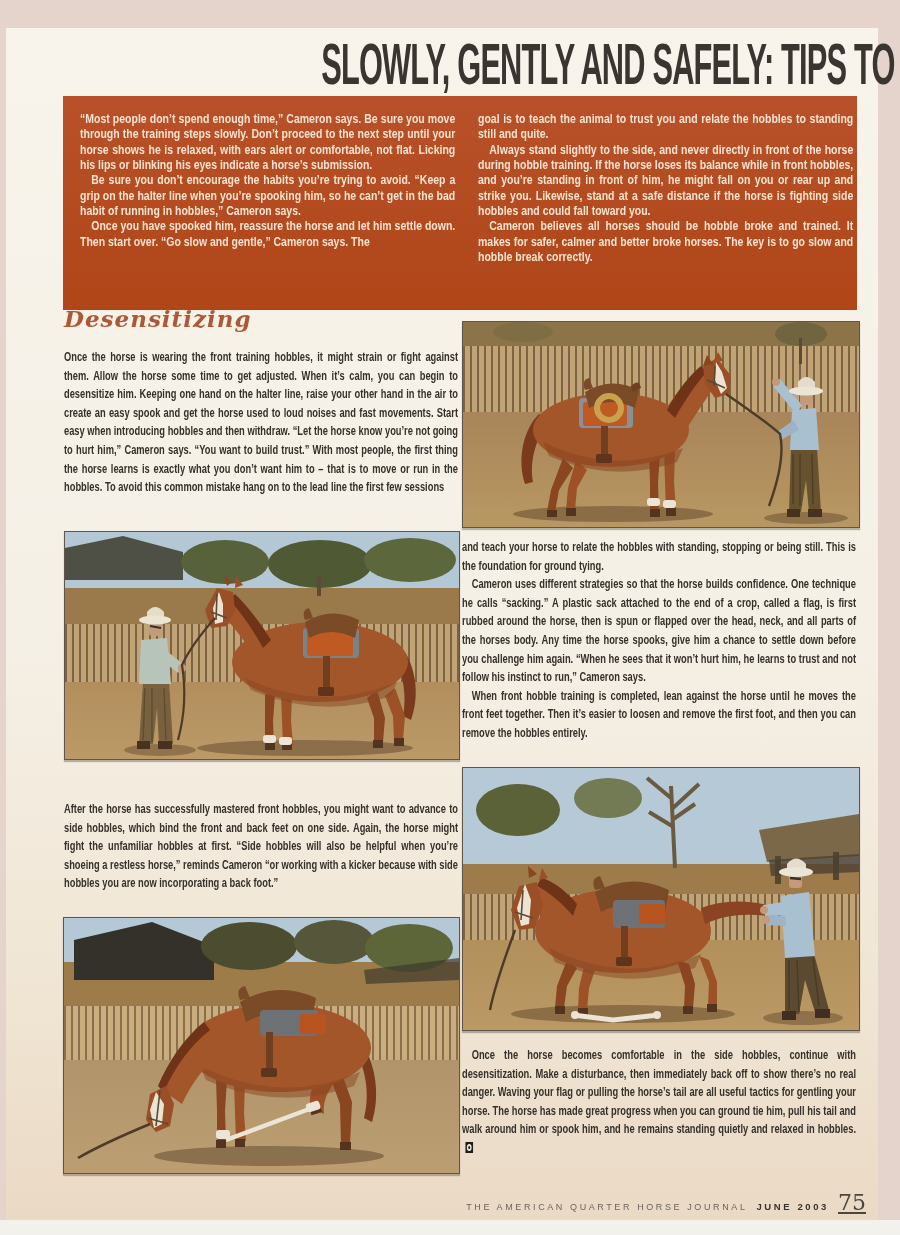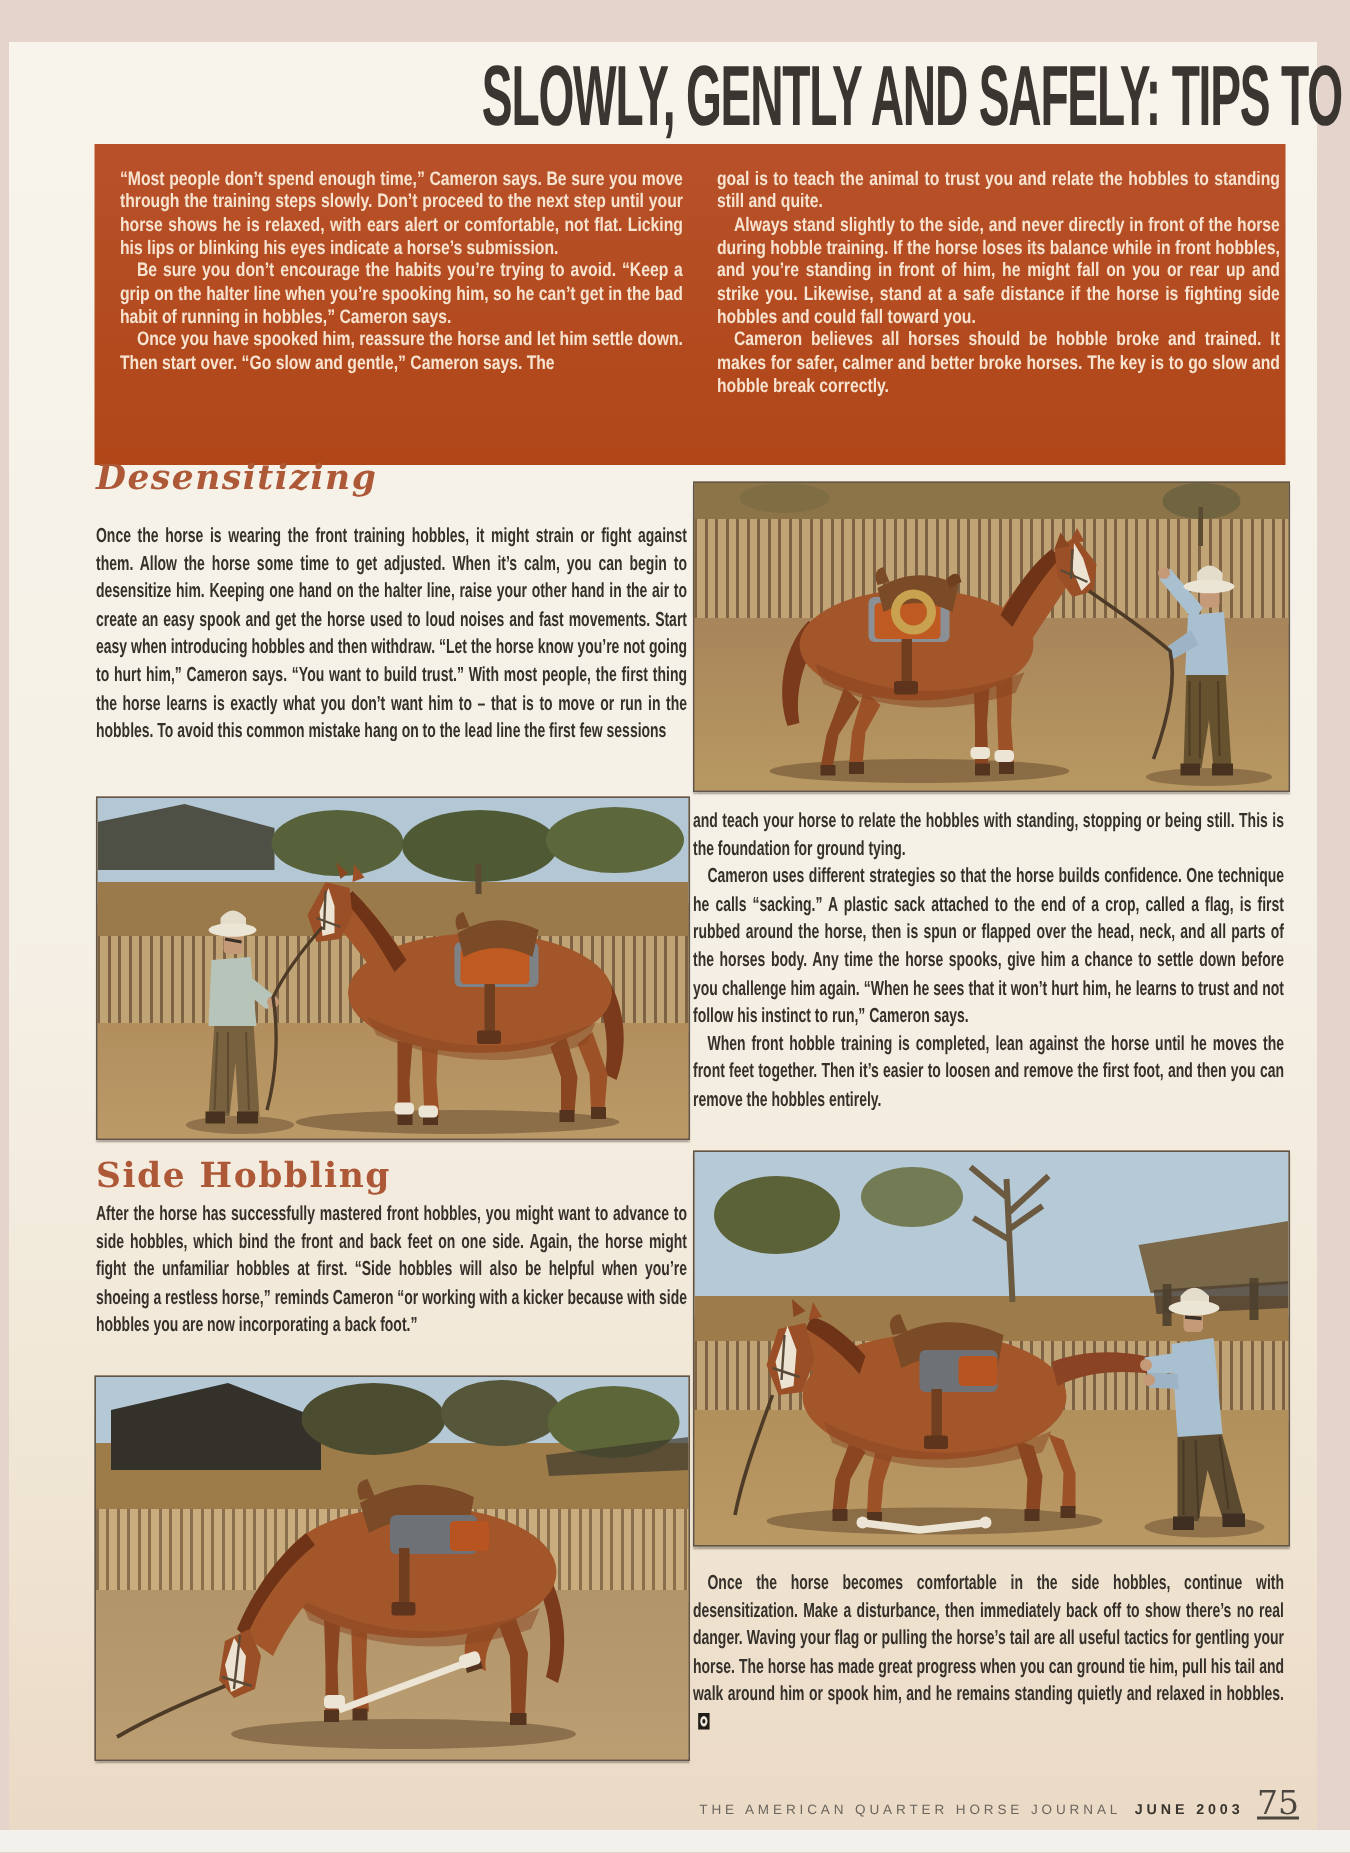--- a/index.html
+++ b/index.html
@@ -217,21 +217,20 @@
         <circle cx="117" cy="136" r="4" fill="#c49a78"></circle>
         <rect x="84" y="88" width="13" height="16" rx="3" fill="#c49a78"></rect>
         <path d="M85,94 l11,2" stroke="#3a3028" stroke-width="2"></path>
         <path d="M82,80 q8,-10 17,0 l0,9 -17,0 z" fill="#e4ddcb"></path>
         <ellipse cx="90" cy="88" rx="16" ry="4.5" fill="#ebe5d6"></ellipse>
       </g>
       <path d="M150,86 C134,104 124,118 117,133 C121,158 119,186 113,208" fill="none" stroke="#4e3b27" stroke-width="2.2"></path>
     </svg>
   </figure>
 
-  <h2 class="sec-head" style="left:64px; top:772px; margin:0;">Side Hobbling</h2>
   <div class="body-col" style="left:64px; top:800px;">
     <p>After the horse has successfully mastered front hobbles, you might want to advance to side hobbles, which bind the front and back feet on one side. Again, the horse might fight the unfamiliar hobbles at first. “Side hobbles will also be helpful when you’re shoeing a restless horse,” reminds Cameron “or working with a kicker because with side hobbles you are now incorporating a back foot.”</p>
   </div>
 
   <figure class="photo" style="left:462px; top:767px; width:396px; height:262px; margin:0;">
     <div class="layer" style="top:0; height:110px; background:#b6c9d7;"></div>
     <div class="layer" style="top:96px; height:40px; background:#9d7b4a;"></div>
     <div class="layer fence" style="top:126px; height:54px;"></div>
     <div class="layer" style="top:172px; height:90px; background:linear-gradient(180deg,#b2905c,#ba9965);"></div>
     <svg class="ph-art" viewBox="0 0 396 262" preserveAspectRatio="none">

